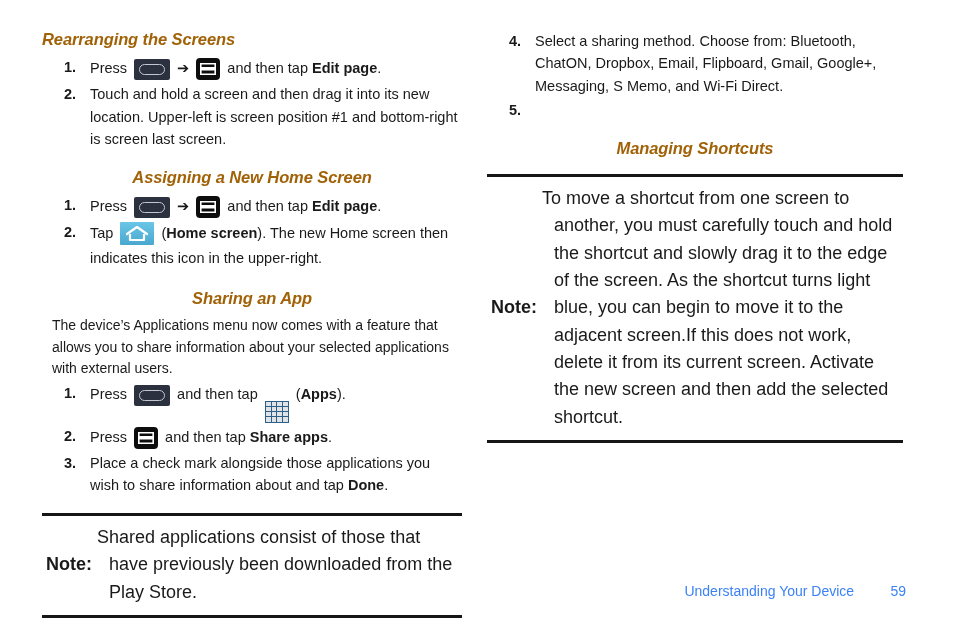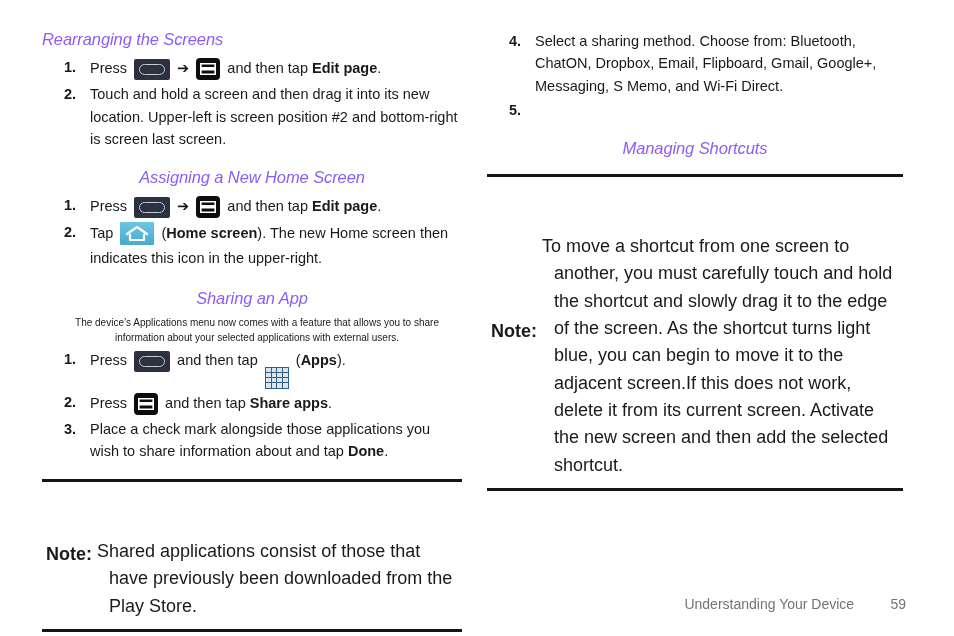--- a/index.html
+++ b/index.html
@@ -24,37 +24,36 @@
   .column {
     position: absolute;
     top: 30px;
     width: 420px;
   }
   .col-left  { left: 42px; }
   .col-right { left: 487px; width: 416px; }
 
   
   .section-heading {
-    font-weight: normal;
+    font-weight: bold;
     font-style: italic;
     font-size: 16.5px;
-    color: #8b5cf6;
+    color: #a16207;
     letter-spacing: -0.1px;
     margin: 0 0 7px 0;
     line-height: 1.15;
   }
   .gap-before { margin-top: 17px; text-align: center; }
 
   
   .body-para {
-    font-size: 10px;
+    font-size: 14px;
     line-height: 1.55;
     margin: 0 0 2px 0;
     padding-left: 10px;
-    text-align: center;
   }
 
   
   .steps {
     list-style: none;
     margin: 0;
     padding: 0;
   }
   .step {
     display: flex;
@@ -170,56 +169,56 @@
     font-size: 18px;
     line-height: 1.52;
   }
   .note-label {
     flex: 0 0 auto;
     font-weight: bold;
     padding-right: 5px;
   }
   .note-text { flex: 1 1 auto; min-width: 0; }
 
-  .note-hanging .note-text { text-indent: 0; margin-top: 48px; }
+  .note-hanging .note-text { text-indent: 0; }
   .note-hanging .note-text p {
     margin: 0;
     padding-left: 12px;
     text-indent: -12px;
   }
 
   
   .footer {
     position: absolute;
     left: 0;
     right: 48px;
-    bottom: 24px;
+    bottom: 37px;
     text-align: right;
     font-size: 14px;
-    color: #737373;
+    color: #3b82f6;
   }
   .footer-title { margin-right: 26px; }
   .footer-page  { display: inline-block; min-width: 22px; text-align: right; }
 </style>
 </head>
 <body>
 
 <div class="page">
 
   <div class="column col-left">
 
     <h2 class="section-heading">Rearranging the Screens</h2>
     <ol class="steps">
       <li class="step has-icon">
         <span class="step-num">1.</span>
         <span class="step-body">Press <span class="icn icn-menukey"></span> ➔ <span class="icn icn-menupage"></span> and then tap <b>Edit page</b>.</span>
       </li>
       <li class="step">
         <span class="step-num">2.</span>
-        <span class="step-body">Touch and hold a screen and then drag it into its new location. Upper-left is screen position #2 and bottom-right is screen last screen.</span>
+        <span class="step-body">Touch and hold a screen and then drag it into its new location. Upper-left is screen position #1 and bottom-right is screen last screen.</span>
       </li>
     </ol>
 
     <h2 class="section-heading gap-before">Assigning a New Home Screen</h2>
     <ol class="steps">
       <li class="step has-icon">
         <span class="step-num">1.</span>
         <span class="step-body">Press <span class="icn icn-menukey"></span> ➔ <span class="icn icn-menupage"></span> and then tap <b>Edit page</b>.</span>
       </li>
       <li class="step has-icon">

